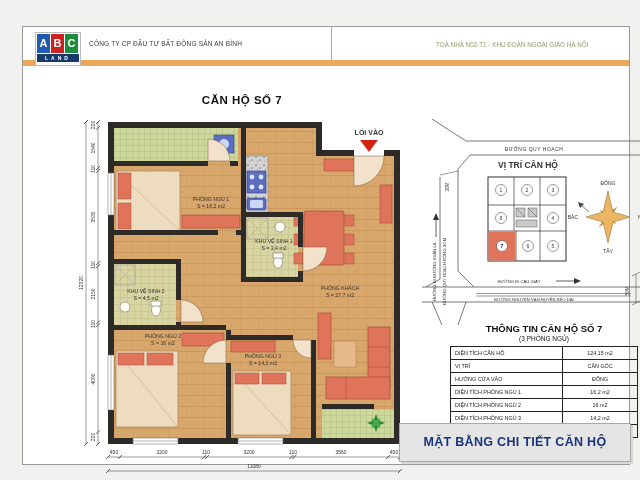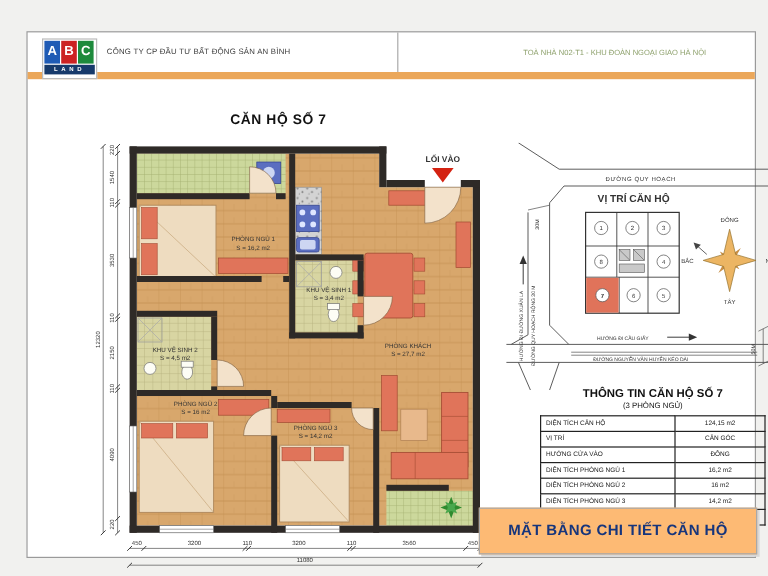--- a/index.html
+++ b/index.html
@@ -10,33 +10,33 @@
   #logo{position:absolute;left:12px;top:5px;width:44px;height:32px;border:1px solid #bbb;background:#fff;z-index:5;}
   #logo .row{display:flex;gap:1px;padding:1px 1px 0 1px;}
   #logo .cell{width:13px;height:19px;color:#fff;font-weight:bold;font-size:11px;text-align:center;line-height:19px;}
   #logo .c0{background:#1f5bb5;} #logo .c1{background:#cc2222;} #logo .c2{background:#1d8a3c;}
   #logo .land{margin:1px;height:8px;background:#173a6b;color:#fff;font-size:5px;letter-spacing:3px;text-align:center;line-height:8px;font-weight:bold;}
   #company{position:absolute;left:66px;top:13px;font-size:6.5px;color:#3a3a3a;letter-spacing:.2px;}
   #hdr-div{position:absolute;left:308px;top:0;height:33px;border-left:1px solid #aaa;}
   #project-word{position:absolute;left:318px;top:3px;font-family:"Liberation Serif",serif;font-style:italic;font-size:19px;color:#94ae71;letter-spacing:2px;}
   #project-name{position:absolute;left:413px;top:14px;font-size:6.3px;color:#8da06b;}
   
-  #plan-title{position:absolute;left:74px;top:67px;width:270px;text-align:center;font-size:11.5px;font-weight:bold;color:#111;letter-spacing:.5px;}
+  #plan-title{position:absolute;left:84px;top:67px;width:270px;text-align:center;font-size:11.5px;font-weight:bold;color:#111;letter-spacing:.5px;}
   svg text{font-family:"Liberation Sans",sans-serif;fill:#333;}
   #plan-svg{position:absolute;left:55px;top:88px;}
   #site-svg{position:absolute;left:393px;top:92px;}
   
   #info{position:absolute;left:420px;top:296px;width:202px;}
   #info-title{text-align:center;font-size:9.5px;font-weight:bold;color:#111;}
   #info-sub{text-align:center;font-size:6.5px;color:#111;margin-top:1px;}
   #info table{border-collapse:collapse;margin:4px auto 0 auto;width:188px;}
   #info td{border:1px solid #222;font-size:5.4px;color:#222;padding:3px 4px;}
   #info td.val{width:40%;text-align:center;}
   
-  #footer-box{position:absolute;left:376px;top:396px;width:230px;height:37px;border:1px solid #a8a8a8;background:#fdba74;box-shadow:2px 2px 0 #d8d8d8;}
+  #footer-box{position:absolute;left:376px;top:396px;width:230px;height:37px;border:1px solid #a8a8a8;background:#e5e5e5;box-shadow:2px 2px 0 #d8d8d8;}
   #footer-box div{text-align:center;line-height:37px;font-size:12.5px;font-weight:bold;color:#16357c;letter-spacing:.3px;}
 </style>
 </head>
 <body>
 
 <div id="sheet">
 
   <div id="hdr">
     <div id="logo">
       <div class="row">

